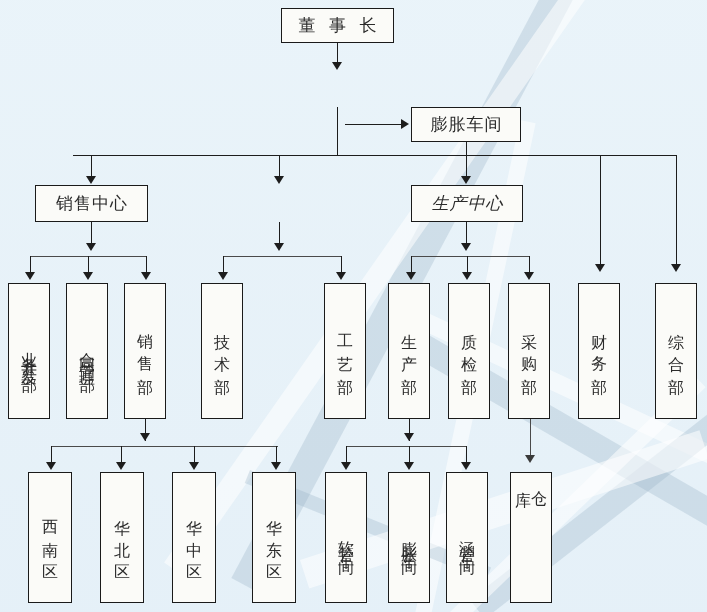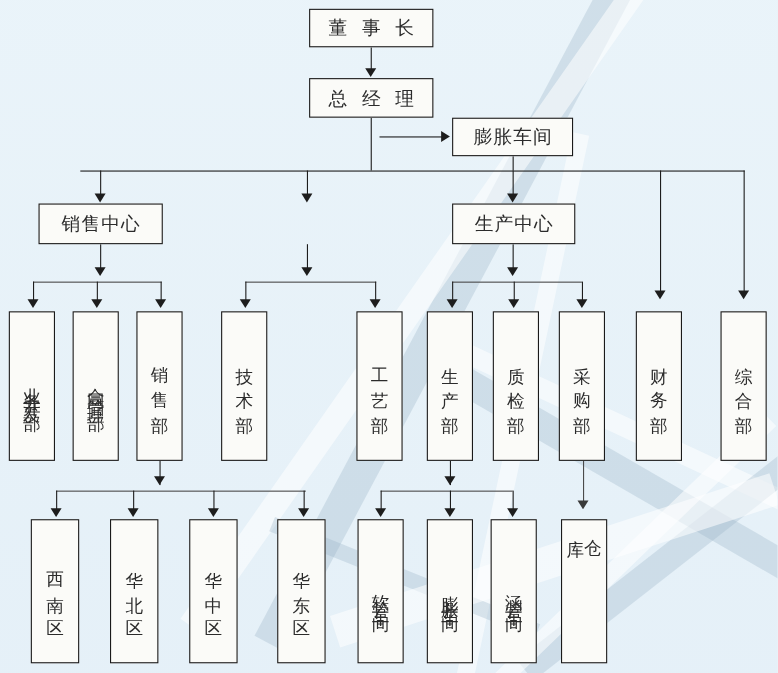--- a/index.html
+++ b/index.html
@@ -100,23 +100,20 @@
     <div class="stripe" style="left:300px;top:560px;width:420px;height:30px;transform:rotate(-18deg);"></div>
   </div>
 
   <div class="box h" style="left:281px;top:8px;width:113px;height:35px;">
     <span>董 事 长</span>
   </div>
 
   <div class="ln lnv" style="left:337px;top:43px;height:20px;"></div>
   <div class="arw" style="left:332px;top:62px;"></div>
 
-  <div class="box h" style="left:281px;top:71px;width:113px;height:36px;">
-    <span>总 经 理</span>
-  </div>
 
   <div class="ln lnv" style="left:243px;top:107px;height:0px;"></div>
 
   <div class="ln lnh" style="left:345px;top:124px;width:57px;"></div>
   <div class="arw r" style="left:401px;top:119px;"></div>
 
   <div class="box h tight" style="left:411px;top:107px;width:110px;height:35px;">
     <span>膨胀车间</span>
   </div>
 
@@ -137,21 +134,21 @@
 
   <div class="ln lnv" style="left:600px;top:155px;height:110px;"></div>
   <div class="arw" style="left:595px;top:264px;"></div>
 
   <div class="ln lnv" style="left:676px;top:155px;height:110px;"></div>
   <div class="arw" style="left:671px;top:264px;"></div>
 
   <div class="box h tight" style="left:35px;top:185px;width:113px;height:37px;">
     <span>销售中心</span>
   </div>
-  <div class="box h tight" style="left:411px;top:185px;width:112px;height:37px;">
+  <div class="box h tight" style="left:411px;top:185px;width:112px;height:37px;font-style:italic;">
     <span>生产中心</span>
   </div>
 
   <div class="ln lnv" style="left:91px;top:222px;height:22px;"></div>
   <div class="arw" style="left:86px;top:243px;"></div>
   <div class="ln lnh grey" style="left:30px;top:256px;width:117px;"></div>
   <div class="ln lnv" style="left:30px;top:256px;height:18px;"></div>
   <div class="arw" style="left:25px;top:272px;"></div>
   <div class="ln lnv" style="left:88px;top:256px;height:18px;"></div>
   <div class="arw" style="left:83px;top:272px;"></div>

